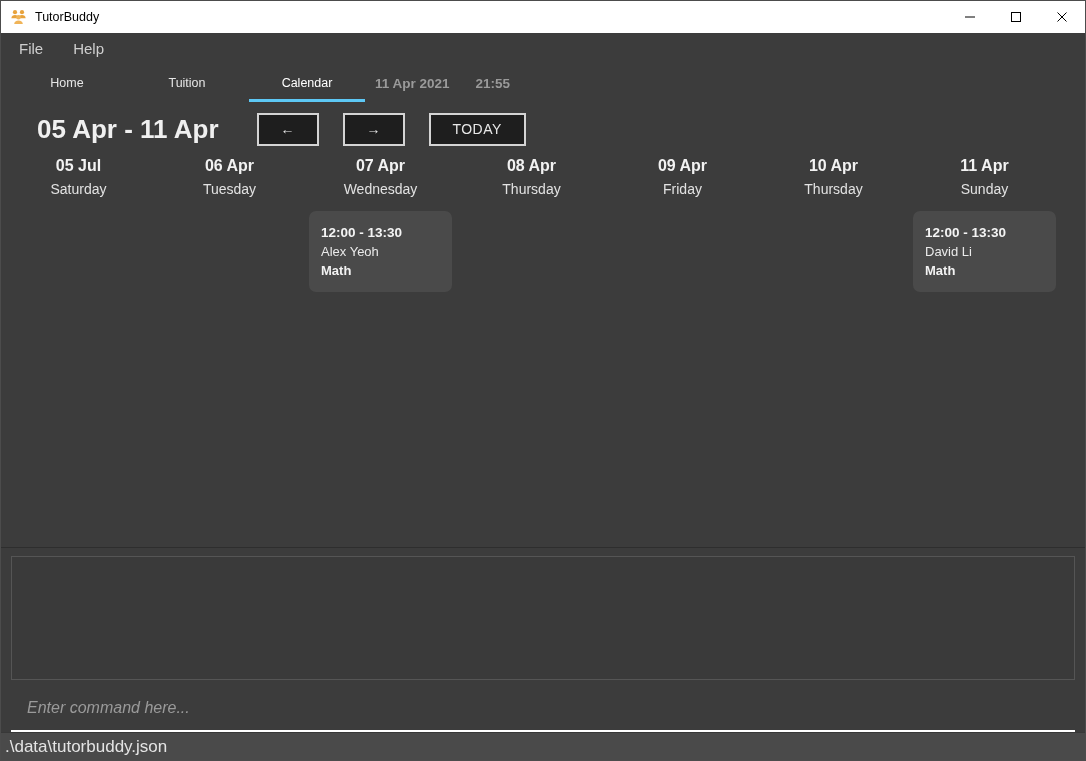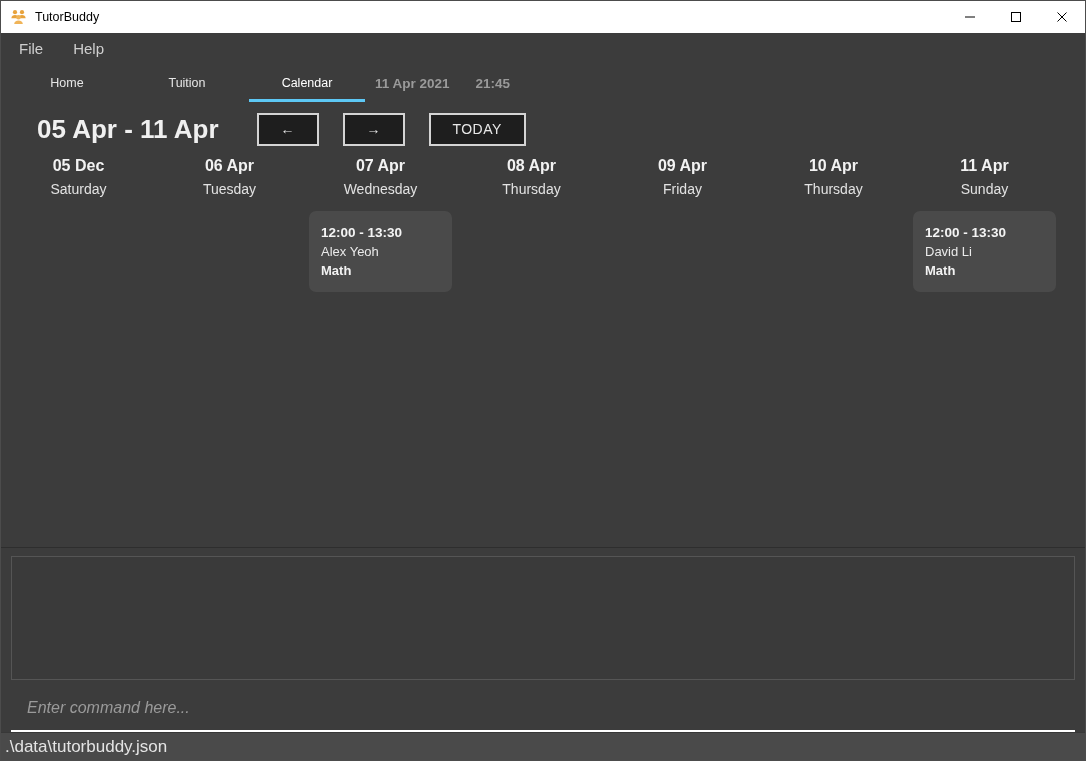--- a/index.html
+++ b/index.html
@@ -330,37 +330,37 @@
     <div class="menu-item">File</div>
     <div class="menu-item">Help</div>
   </div>
 
   <div class="tabbar">
     <div class="tab">Home</div>
     <div class="tab">Tuition</div>
     <div class="tab active">Calendar</div>
     <div class="tab-info">
       <span>11 Apr 2021</span>
-      <span>21:45</span>
+      <span>21:55</span>
     </div>
   </div>
 
   <div class="calendar-pane">
 
     <div class="cal-header">
       <div class="week-range">05 Apr - 11 Apr</div>
       <div class="nav-btn">←</div>
       <div class="nav-btn">→</div>
       <div class="nav-btn today">TODAY</div>
     </div>
 
     <div class="days-row">
 
       <div class="day-col">
-        <div class="day-date">05 Dec</div>
+        <div class="day-date">05 Jul</div>
         <div class="day-name">Saturday</div>
         <div class="events"></div>
       </div>
 
       <div class="day-col">
         <div class="day-date">06 Apr</div>
         <div class="day-name">Tuesday</div>
         <div class="events"></div>
       </div>
 

